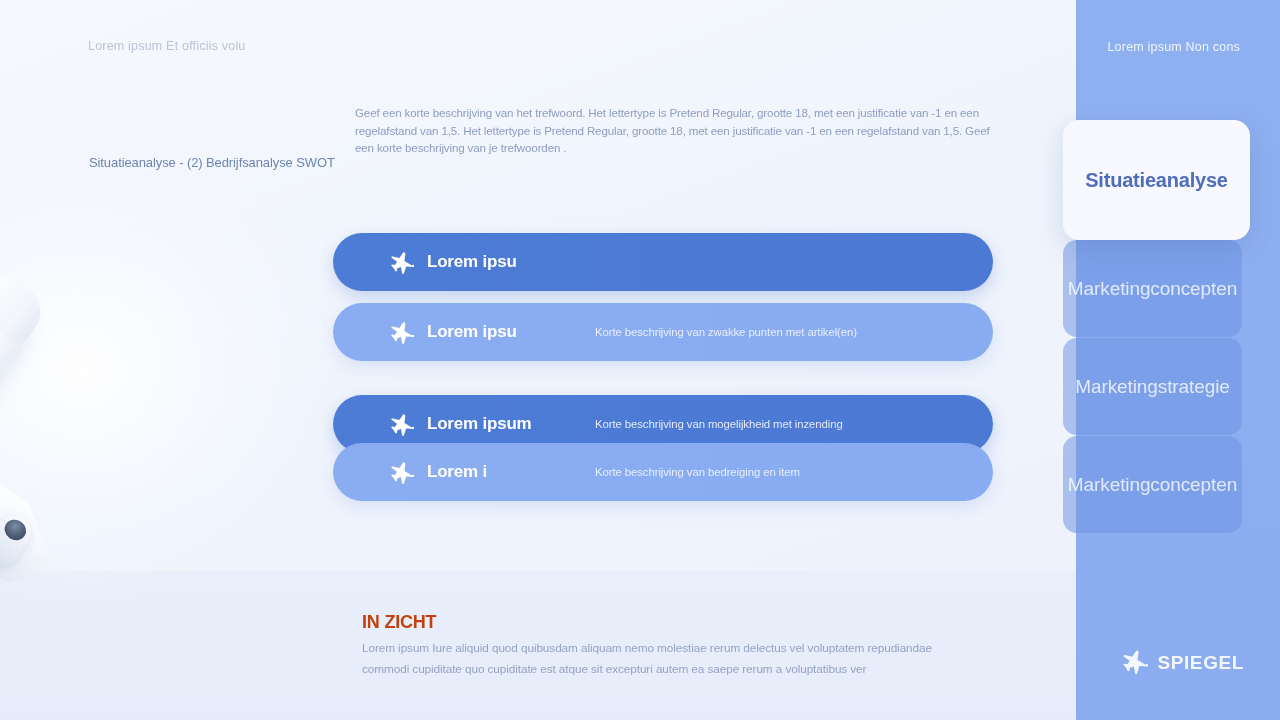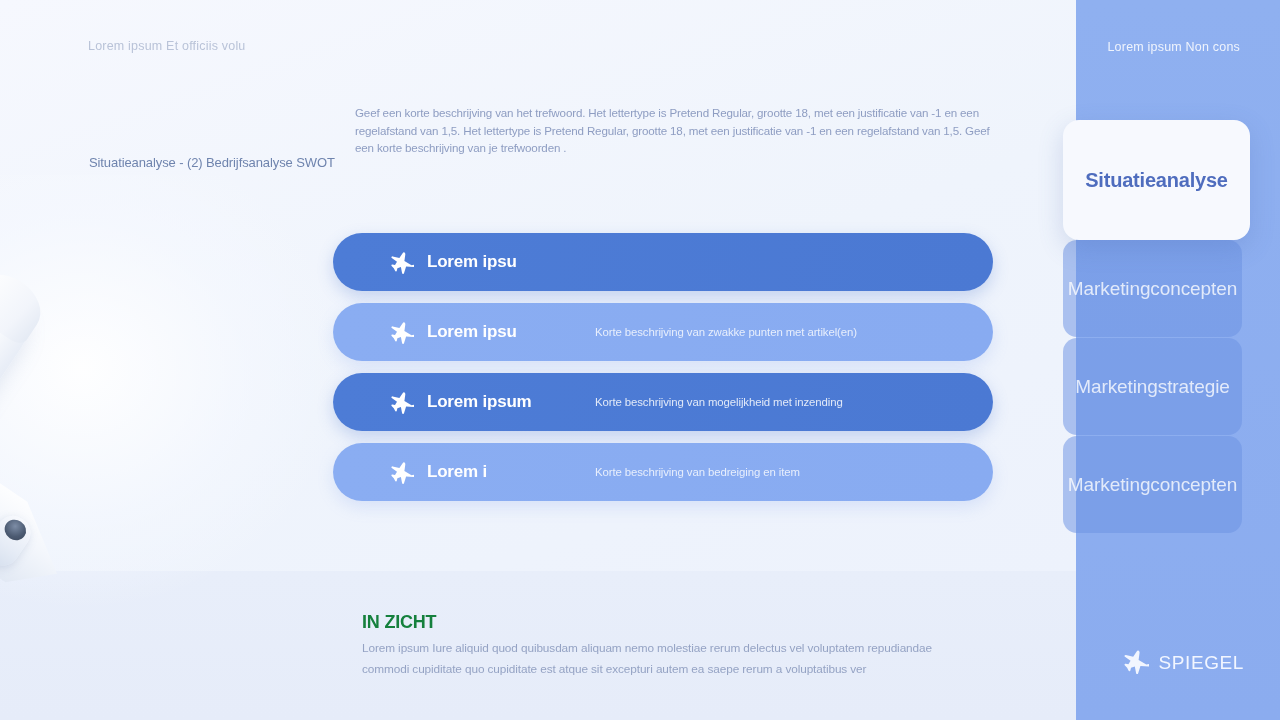--- a/index.html
+++ b/index.html
@@ -142,21 +142,21 @@
   .pill.dark {
     background: linear-gradient(95deg, #4d7cd6 0%, #4b79d3 100%);
     box-shadow: 0 6px 16px rgba(73,116,206,0.26);
   }
   .pill.light {
     background: linear-gradient(95deg, #8aadf2 0%, #88abf1 100%);
     box-shadow: 0 6px 16px rgba(130,165,235,0.22);
   }
   .pill-1 { top: 233px; }
   .pill-2 { top: 303px; }
-  .pill-3 { top: 373px; }
+  .pill-3 { top: 395px; }
   .pill-4 { top: 443px; }
 
   .pill-icon {
     flex: 0 0 auto;
     width: 26px;
     height: 26px;
     margin-right: 12px;
     display: flex;
     align-items: center;
     justify-content: center;
@@ -178,21 +178,21 @@
     margin-left: 18px;
   }
   .pill.light .pill-desc { color: rgba(255,255,255,0.80); }
 
   
   .insight-title {
     position: absolute;
     left: 362px; top: 612px;
     font-size: 18px;
     font-weight: 700;
-    color: #15803d;
+    color: #c2410c;
     letter-spacing: -0.2px;
   }
   .insight-body {
     position: absolute;
     left: 362px; top: 638px;
     width: 592px;
     font-size: 11.8px;
     line-height: 21px;
     color: #95a3c4;
     letter-spacing: -0.1px;
@@ -270,21 +270,21 @@
   .brand {
     position: absolute;
     right: 36px;
     bottom: 42px;
     display: flex;
     align-items: center;
     gap: 9px;
   }
   .brand-name {
     font-size: 19px;
-    font-weight: 400;
+    font-weight: 700;
     color: #f2f6ff;
     letter-spacing: 0.6px;
   }
 </style>
 </head>
 <body>
 
 <div class="slide">
 
   <div class="bg-top"></div>

